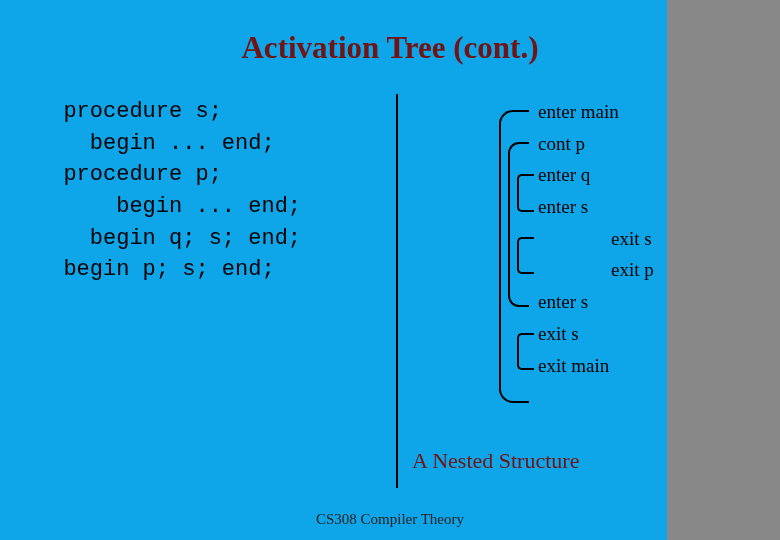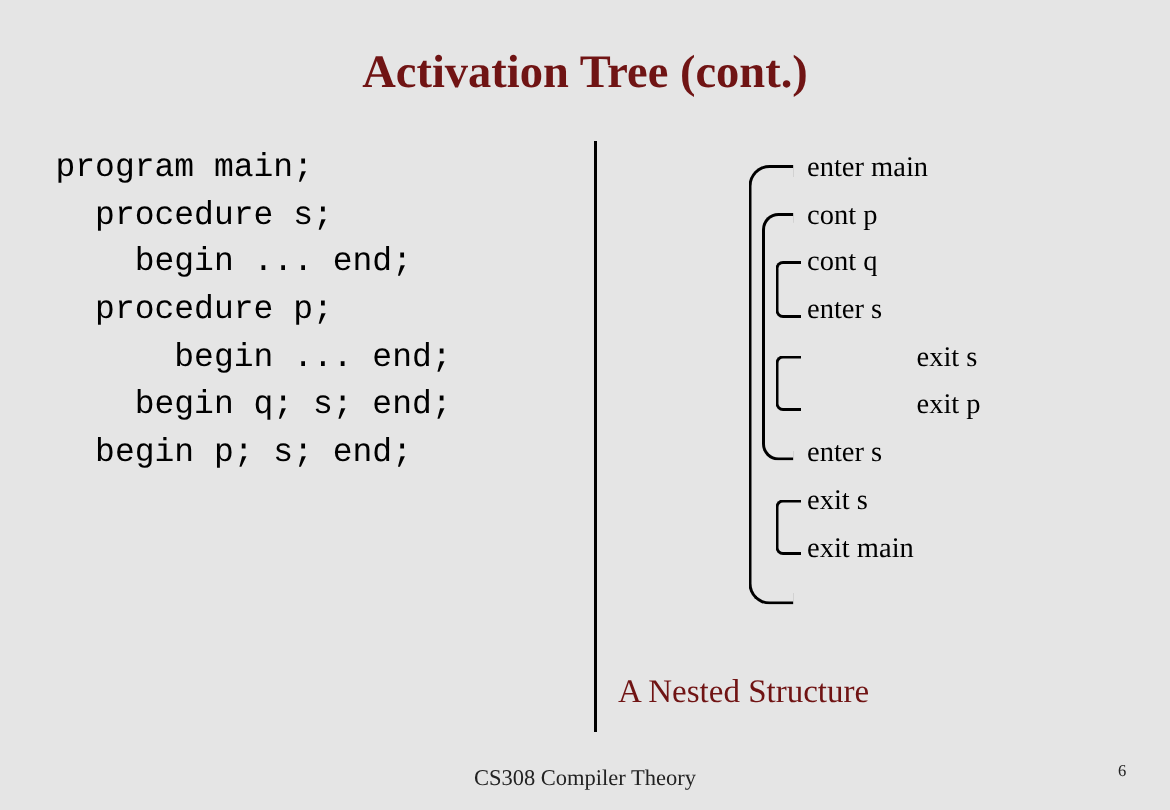--- a/index.html
+++ b/index.html
@@ -1,19 +1,19 @@
 <!DOCTYPE html>
 <html><head>
 <meta charset="utf-8">
 <style>
   html,body{margin:0;padding:0;background:#888;}
   .slide{
     position:relative;
-    width:780px;height:540px;
-    background:#e5e5e5;
+    width:667px;height:540px;
+    background:#0ea5e9;
     overflow:hidden;
     font-family:"Liberation Serif", serif;
   }
   .slide-title{
     position:absolute;
     top:30px;left:0;width:780px;
     text-align:center;
     font-size:31px;
     font-weight:bold;
     color:#701414;
@@ -84,41 +84,40 @@
   }
 </style>
 </head>
 <body>
 
 <div class="slide">
 
   <div class="slide-title">Activation Tree (cont.)</div>
 
   <div class="code-block">
-    <div class="code-line">program main;</div>
     <div class="code-line">  procedure s;</div>
     <div class="code-line">    begin ... end;</div>
     <div class="code-line">  procedure p;</div>
     <div class="code-line">      begin ... end;</div>
     <div class="code-line">    begin q; s; end;</div>
     <div class="code-line">  begin p; s; end;</div>
   </div>
 
   <div class="divider"></div>
 
   <div class="bracket big b-main"></div>
   <div class="bracket mid b-p"></div>
   <div class="bracket small b-q"></div>
   <div class="bracket small b-s1"></div>
   <div class="bracket small b-s2"></div>
 
   <div class="trace">
     <div class="trace-row">enter main</div>
     <div class="trace-row">cont p</div>
-    <div class="trace-row">cont q</div>
+    <div class="trace-row">enter q</div>
     <div class="trace-row">enter s</div>
     <div class="trace-row far">exit s</div>
     <div class="trace-row far">exit p</div>
     <div class="trace-row">enter s</div>
     <div class="trace-row">exit s</div>
     <div class="trace-row">exit main</div>
   </div>
 
   <div class="subtitle">A Nested Structure</div>
 

